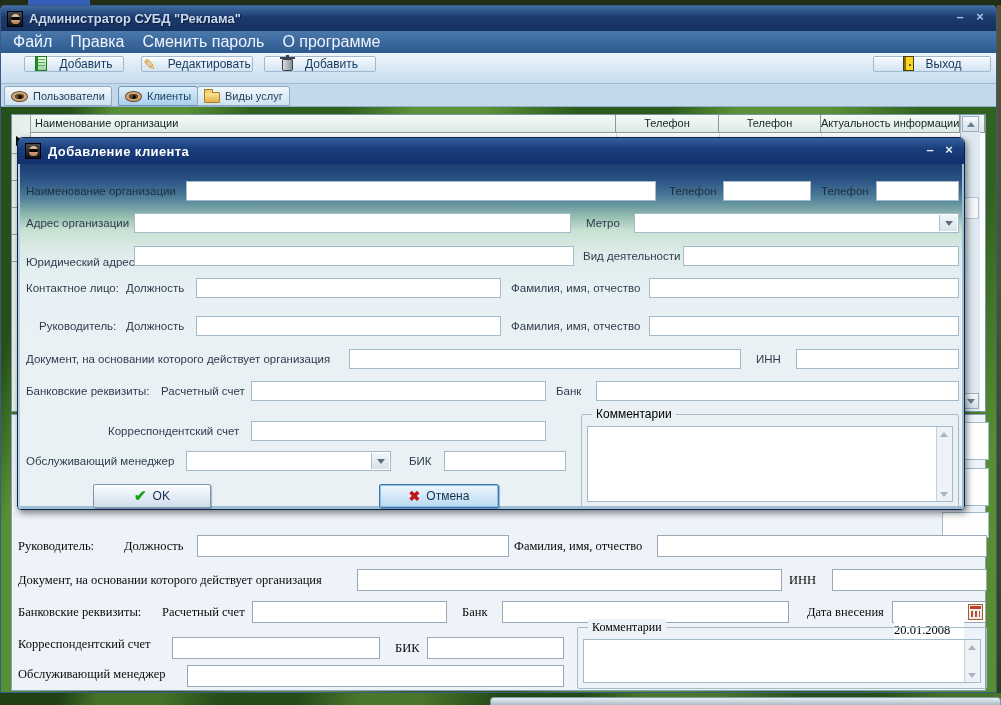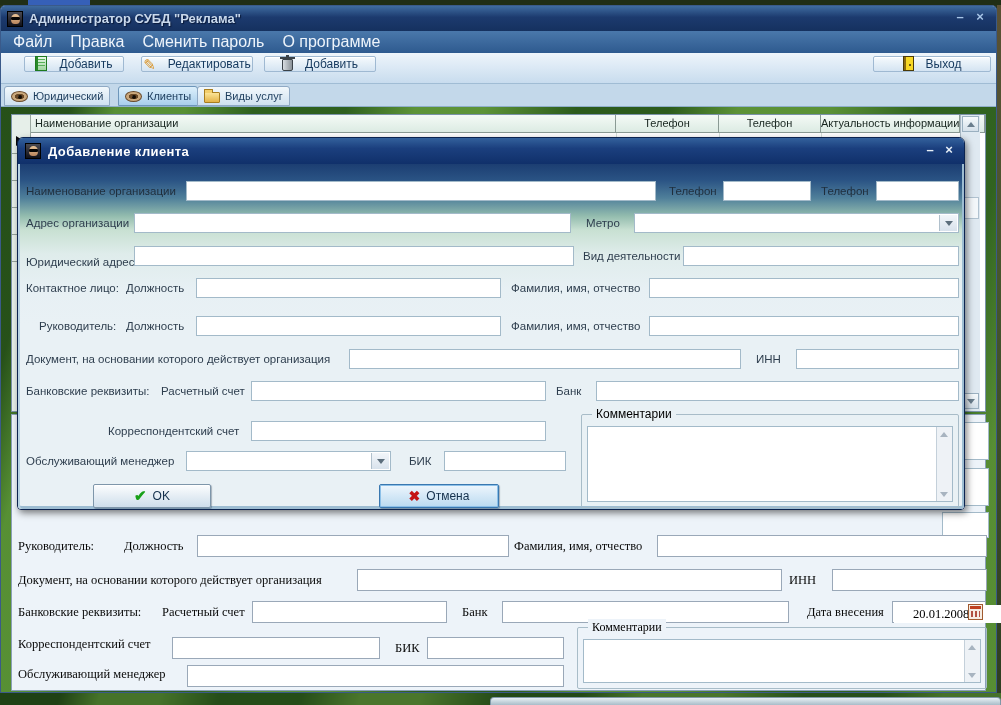--- a/index.html
+++ b/index.html
@@ -34,21 +34,21 @@
   .sb-thumb{position:absolute;left:1px;top:82px;width:17px;height:22px;background:#f3f7fa;border:1px solid #b0c2d0;box-sizing:border-box}
   .tri-up-s{width:0;height:0;border-left:4px solid transparent;border-right:4px solid transparent;border-bottom:5px solid #6a7e8e}
   .tri-down-s{width:0;height:0;border-left:4px solid transparent;border-right:4px solid transparent;border-top:5px solid #6a7e8e}
 
   
   .panel{position:absolute;left:10px;top:307px;width:975px;height:277px;background:#edf3f9;border:1px solid #8aa0b8;box-sizing:border-box;font-family:"Liberation Serif",serif}
   .slbl{position:absolute;font-family:"Liberation Serif",serif;font-size:12.5px;color:#0a0a0a;line-height:22px;white-space:nowrap}
   .sinp{position:absolute;height:22px;background:#fff;border:1px solid #9aa8b8;box-sizing:border-box;font:12.5px "Liberation Serif",serif;padding:0 3px}
   .sliver{position:absolute;background:#fff;border:1px solid #a3bac9}
   .datebox{position:absolute;background:#fff;border:1px solid #9aa8b8;box-sizing:border-box}
-  .date-in{position:absolute;left:1px;top:3px;width:70px;height:18px;border:0;outline:0;font:12.5px "Liberation Serif",serif;padding:0 19px}
+  .date-in{position:absolute;left:1px;top:19px;width:70px;height:18px;border:0;outline:0;font:12.5px "Liberation Serif",serif;padding:0 0}
   .cal-btn{position:absolute;right:2px;top:2px;width:15px;height:16px;background:#f5ece2;border:1px solid #a05a30;box-sizing:border-box}
   .cal-btn::before{content:"";position:absolute;left:1px;top:1px;right:1px;height:3px;background:#c04020}
   .cal-btn::after{content:"";position:absolute;left:2px;top:6px;right:2px;bottom:2px;background:repeating-linear-gradient(90deg,#b05040 0 2px,transparent 2px 4px)}
 
   
   .grp{position:absolute;border:1px solid #a8bcc8;border-radius:2px;box-sizing:border-box}
   .grp-legend{position:absolute;top:-9px;left:10px;padding:0 4px;font-size:12px;line-height:16px;white-space:nowrap}
   .txtbox{position:absolute;background:#fff;border:1px solid #a3bac9;box-sizing:border-box}
   .vsb{position:absolute;right:0;top:0;bottom:0;width:15px;background:#eef2f6;border-left:1px solid #c4d0da}
   .sb-t,.sb-b{position:absolute;left:1px;width:12px;height:12px;display:flex;align-items:center;justify-content:center}
@@ -141,21 +141,21 @@
       </div>
       <div class="tbtn" style="left:872px;width:118px">
         <span class="icon-door"></span>
         <span>Выход</span>
       </div>
     </div>
 
     <div class="mw-tabs">
       <div class="tab" style="left:3px">
         <span class="icon-eye"></span>
-        <span>Юридический</span>
+        <span>Пользователи</span>
       </div>
       <div class="tab active" style="left:117px">
         <span class="icon-eye"></span>
         <span>Клиенты</span>
       </div>
       <div class="tab" style="left:196px">
         <span class="icon-folder"></span>
         <span>Виды услуг</span>
       </div>
     </div>

